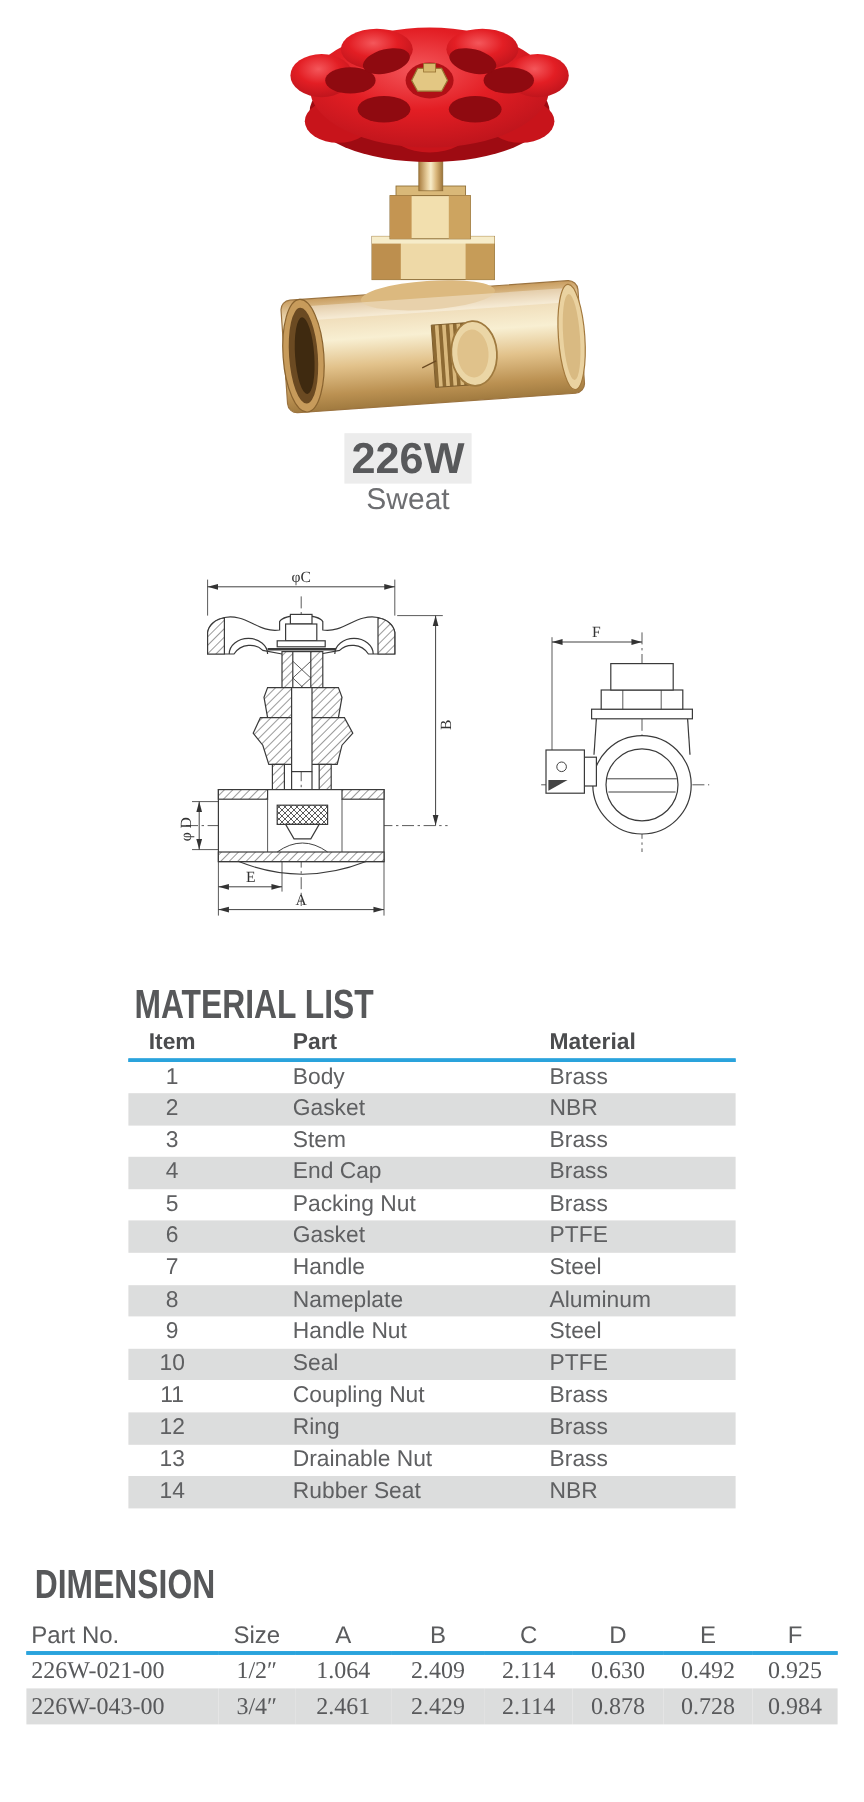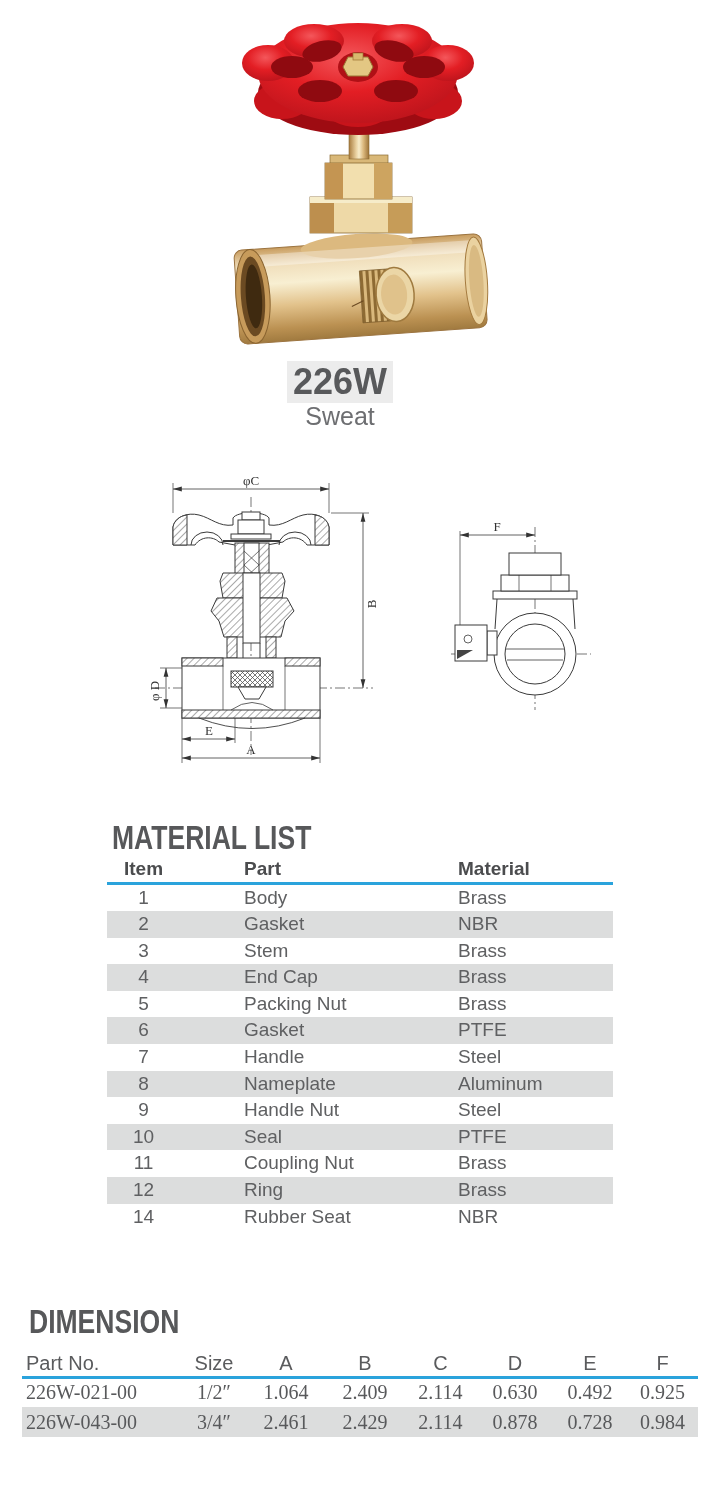--- a/index.html
+++ b/index.html
@@ -323,20 +323,25 @@
           <td class="c-item">11</td>
           <td class="c-part">Coupling Nut</td>
           <td class="c-matl">Brass</td>
         </tr>
       <tr>
           <td class="c-item">12</td>
           <td class="c-part">Ring</td>
           <td class="c-matl">Brass</td>
         </tr>
       <tr>
+          <td class="c-item">13</td>
+          <td class="c-part">Drainable Nut</td>
+          <td class="c-matl">Brass</td>
+        </tr>
+      <tr>
           <td class="c-item">14</td>
           <td class="c-part">Rubber Seat</td>
           <td class="c-matl">NBR</td>
         </tr>
     </tbody>
   </table>
 
   <div class="sec-title dim-title">DIMENSION</div>
 
   <table class="dim-table">

